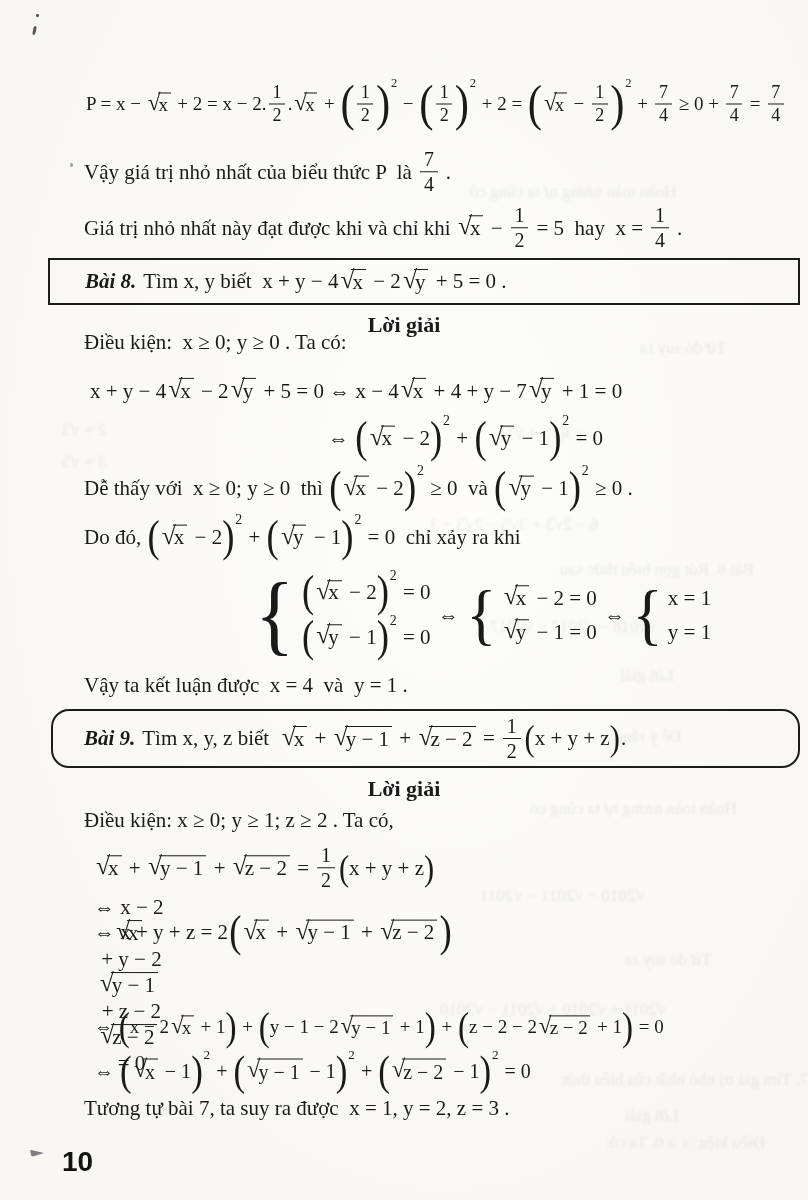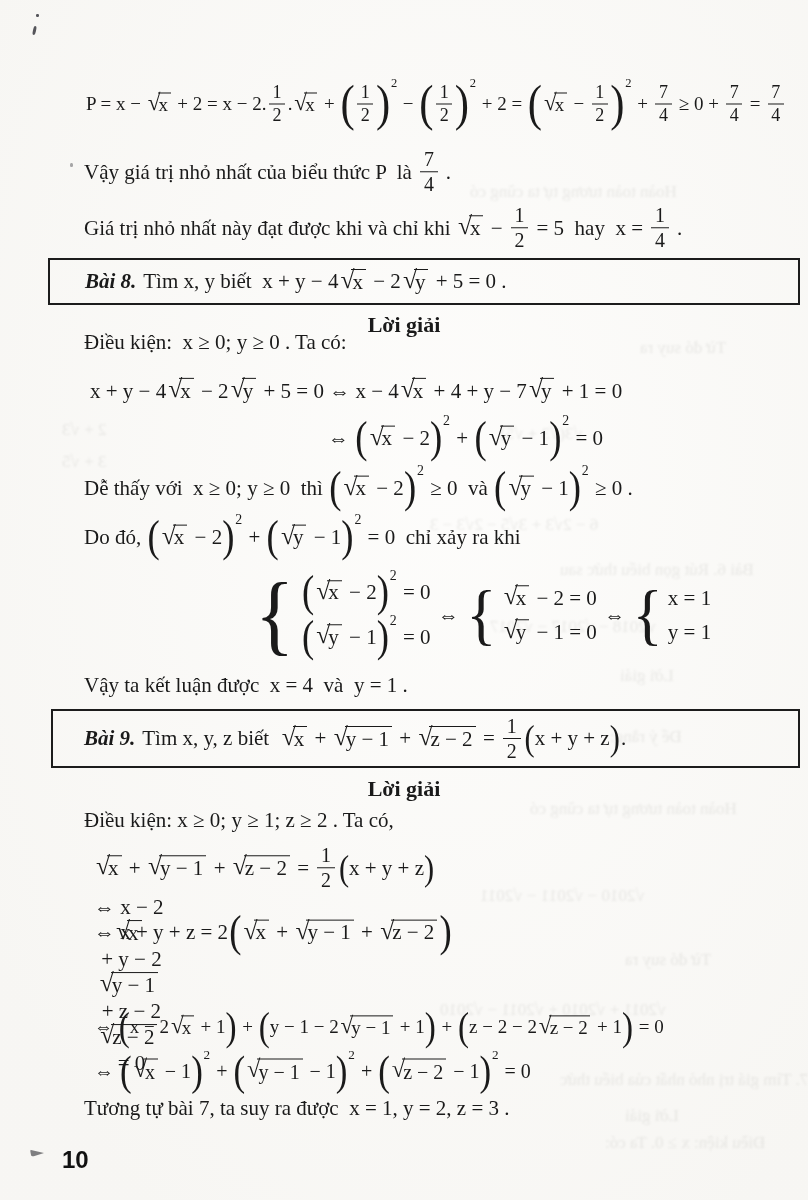--- a/index.html
+++ b/index.html
@@ -74,21 +74,21 @@
     border:2.5px solid var(--boxb);
     display:flex;align-items:center;
     background:transparent;
   }
   .pbox .ln{position:static;transform:none;}
   
   .loigiai{font-size:22px;font-weight:bold;}
   .pageno{
     position:absolute;left:62px;top:1146px;
     font-family:"Liberation Sans","DejaVu Sans",sans-serif;
-    font-weight:bold;font-size:24px;color:#111;
+    font-weight:bold;font-size:28px;color:#111;
   }
   
   .bleed-item{
     position:absolute;
     transform:scaleX(-1);
     color:#8e8e88;opacity:0.17;
     filter:blur(0.8px);
     font-size:17px;white-space:nowrap;
     pointer-events:none;
   }
@@ -105,21 +105,21 @@
   #min-when  {top:228px;left:84px;justify-content:center;}
   #box8      {top:258px;left:48px;width:752px;height:47px;padding-left:35px;}
   #loigiai8  {top:325px;}
   #dk8       {top:342px;left:84px;}
   #eq8a      {top:391px;left:90px;}
   #eq8b      {top:438px;left:328px;}
   #dethay    {top:488px;left:84px;}
   #dodo      {top:537px;left:84px;}
   #cases-ln  {top:615px;left:253px;}
   #ketluan8  {top:685px;left:84px;}
-  #box9      {top:709px;left:51px;width:749px;height:59px;padding-left:31px;}
+  #box9      {top:709px;left:51px;width:749px;height:59px;padding-left:31px;border-radius:18px;}
   #loigiai9  {top:789px;}
   #dk9       {top:820px;left:84px;}
   #eq9a      {top:868px;left:94px;}
   #eq9b      {top:932px;left:94px;}
   #eq9c      {top:985px;left:94px;flex-direction:column;}
   #eq9d      {top:1027px;left:94px;font-size:19px;}
   #eq9e      {top:1071px;left:94px;font-size:20px;}
   #tuongtu   {top:1108px;left:84px;}
 </style>
 </head>

